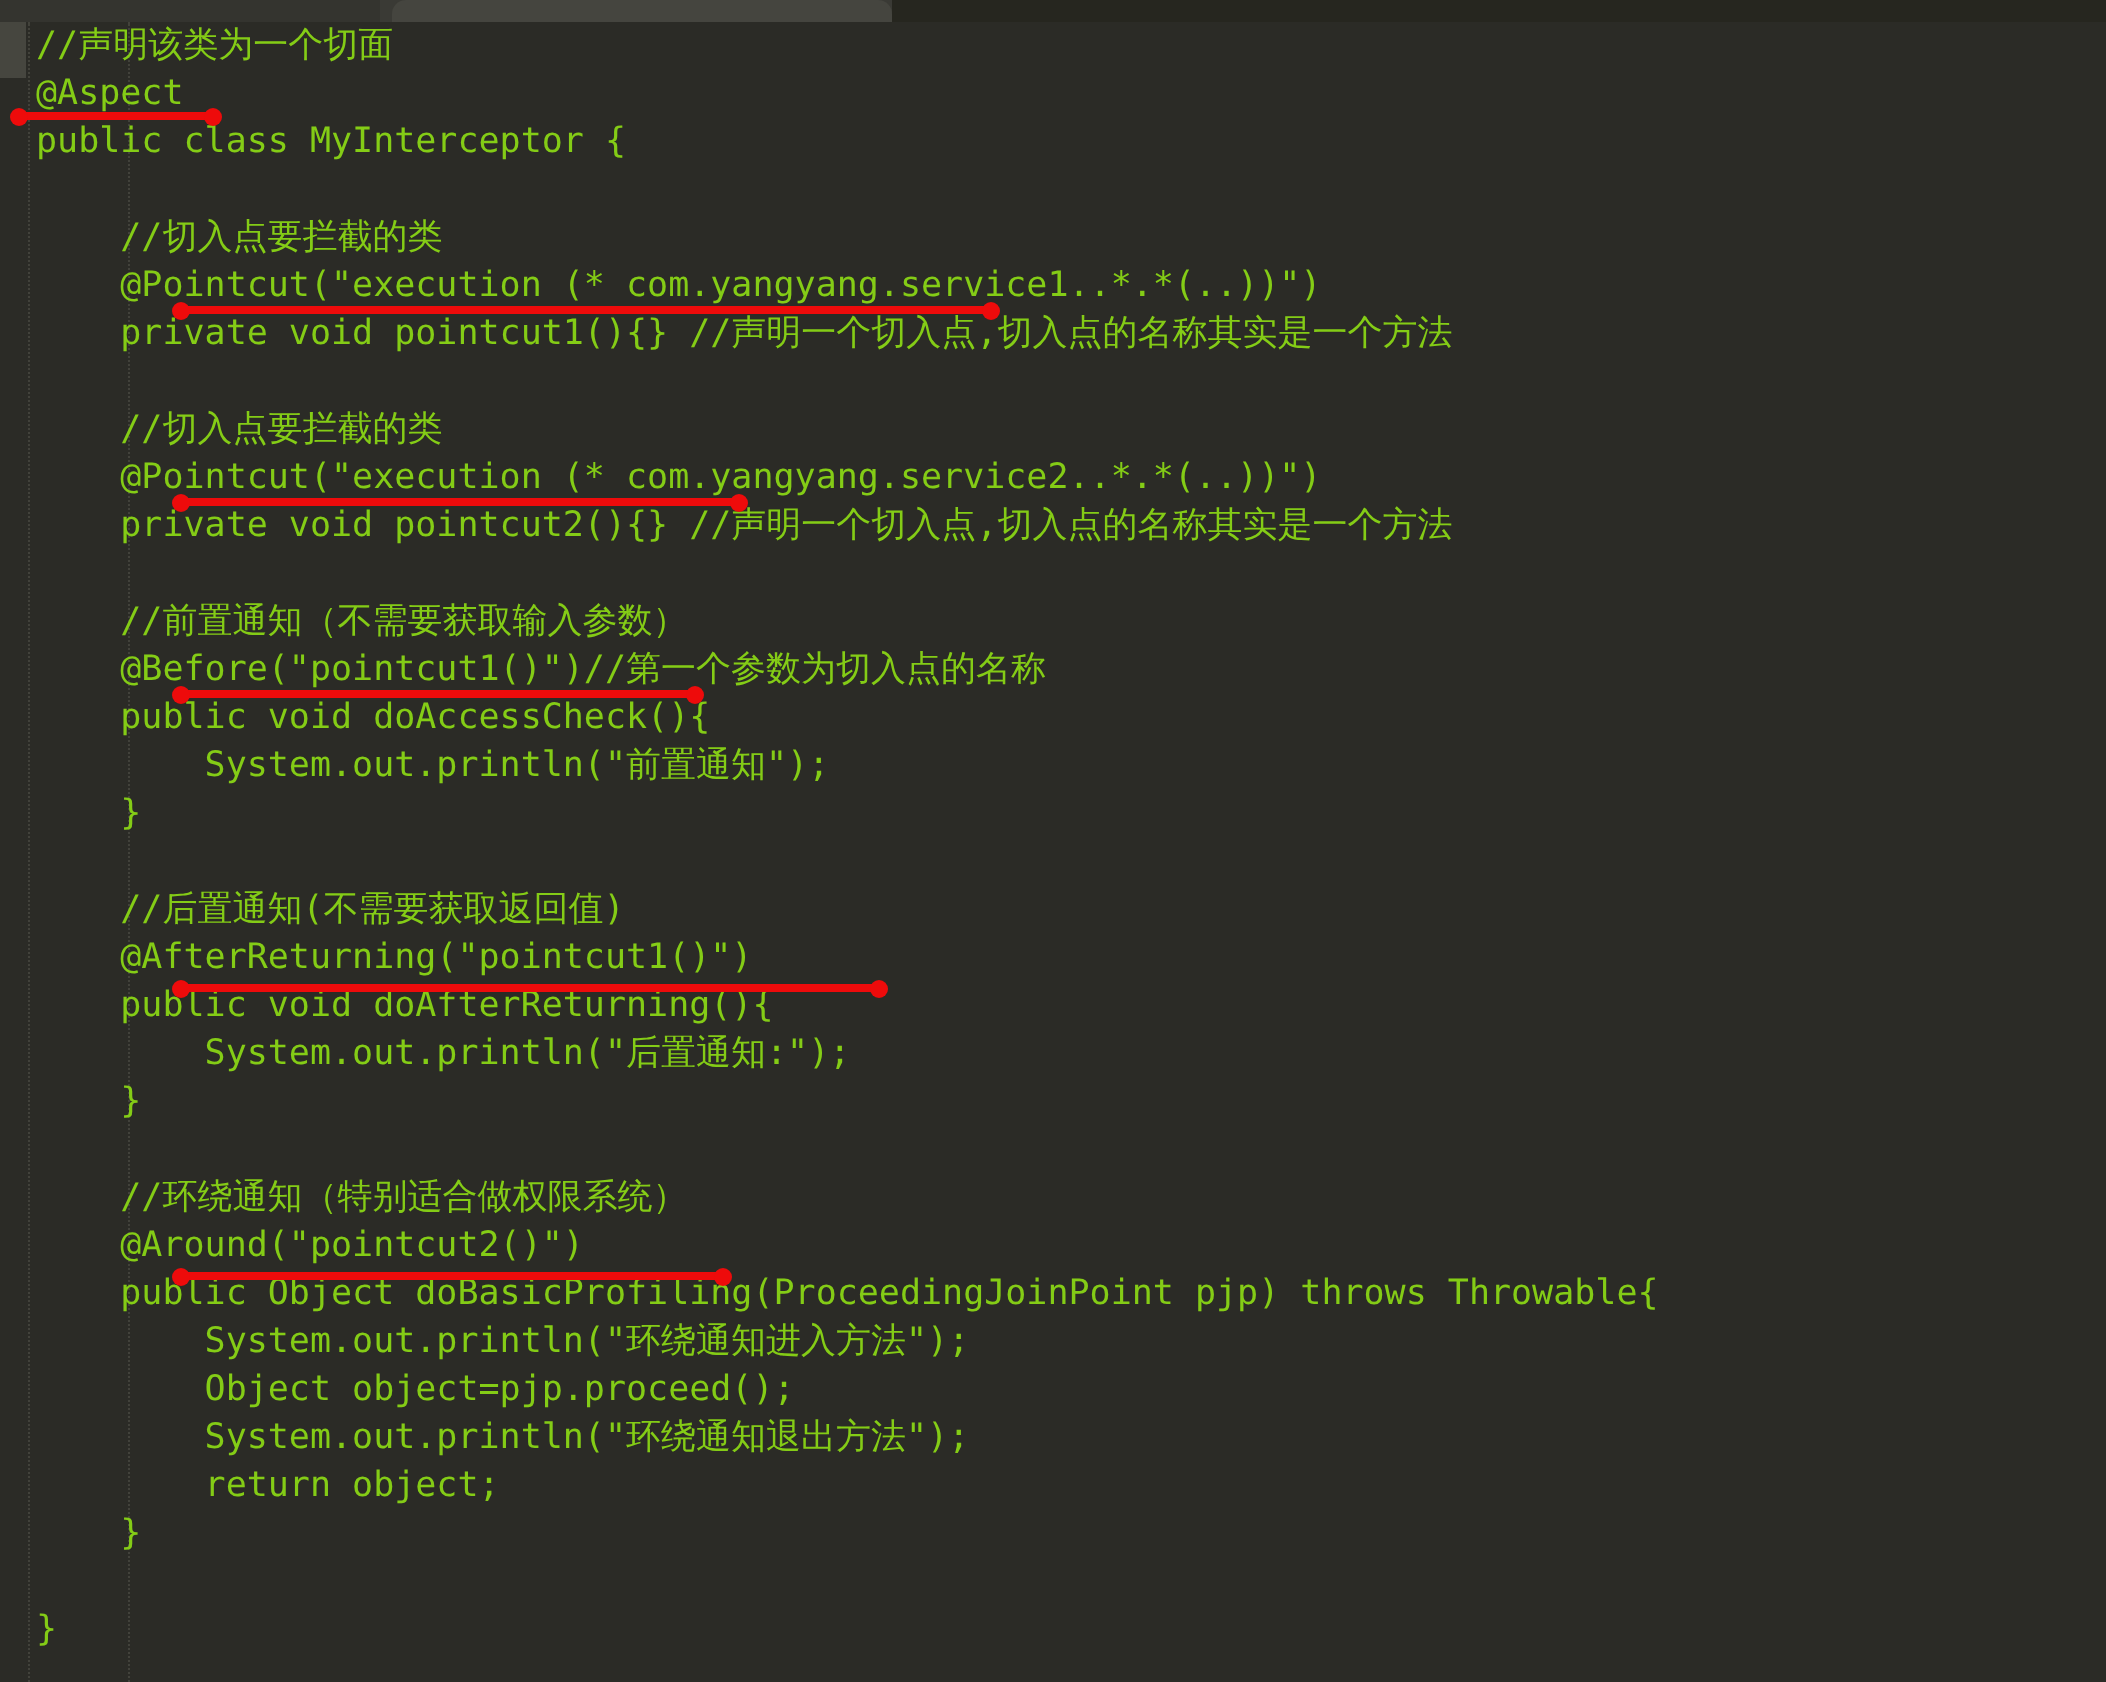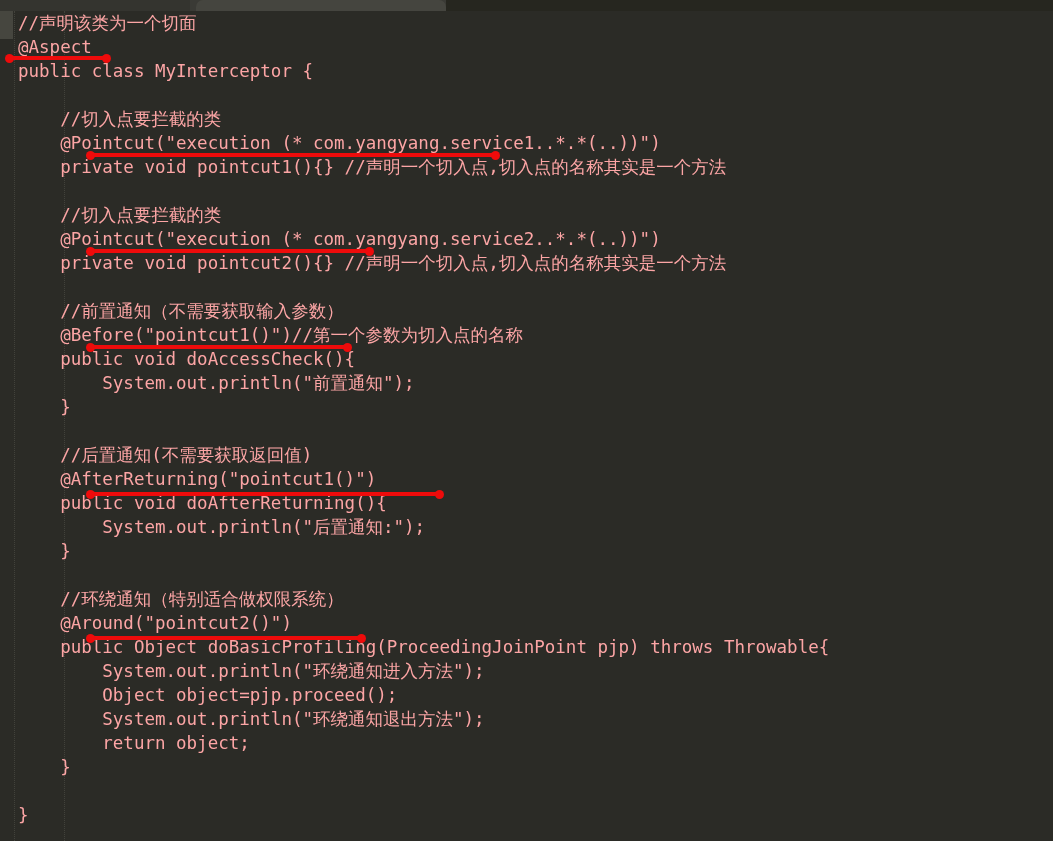--- a/index.html
+++ b/index.html
@@ -72,21 +72,21 @@
   .guide-b { left: 64px; }
 
   
   .code {
     position: absolute;
     top: 11px; left: 0;
     width: 1053px;
     height: 830px;
     padding: 0;
     margin: 0;
-    color: #fca5a5;
+    color: #84cc16;
     font-family: "DejaVu Sans Mono", "Liberation Mono", monospace;
     font-size: 17.5px;
     line-height: 24px;
     white-space: pre;
     letter-spacing: 0px;
   }
   .code .ln {
     display: block;
     height: 24px;
     padding-left: 18px;

